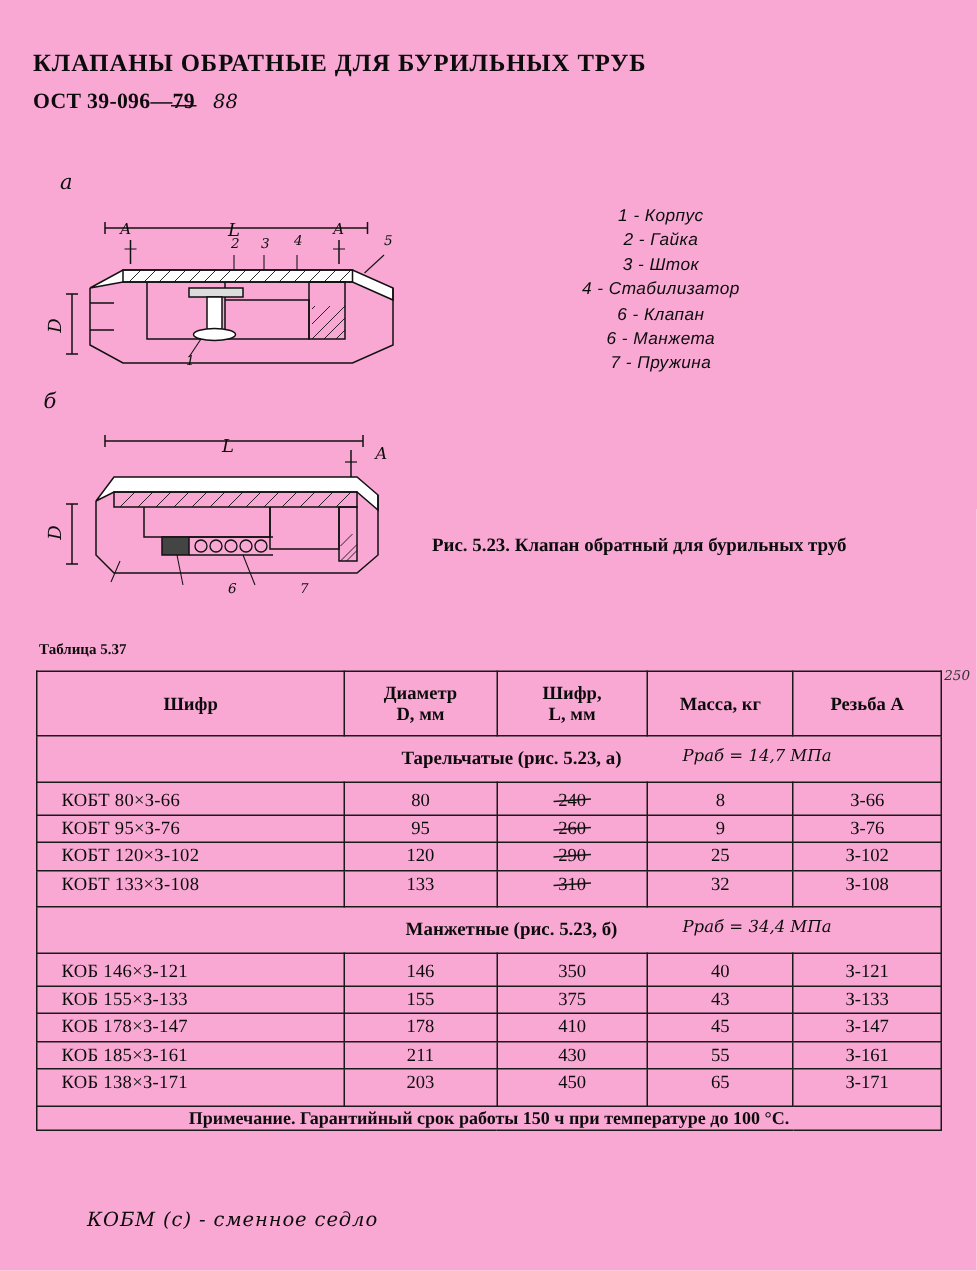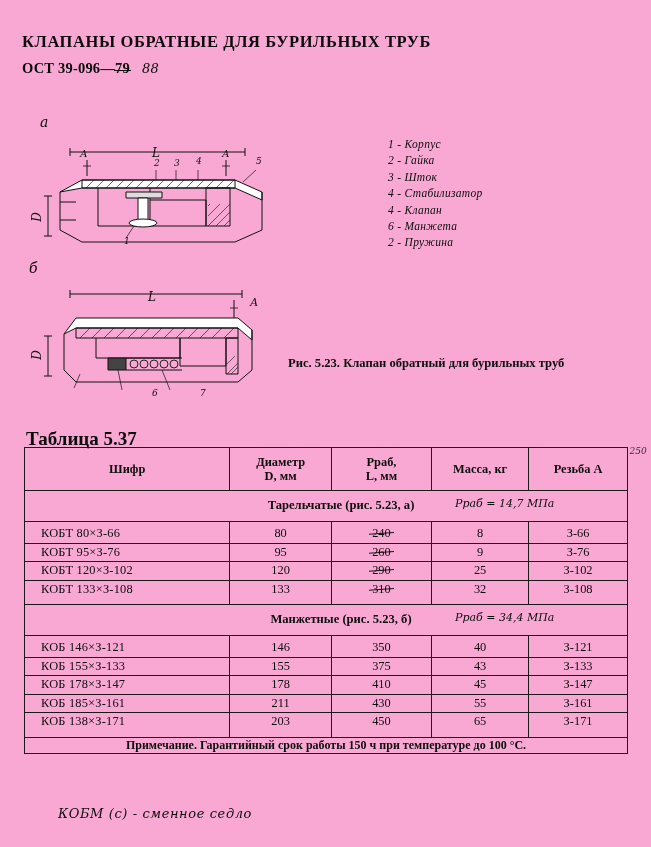--- a/index.html
+++ b/index.html
@@ -79,46 +79,47 @@
     left: 29px; top: 160px;
     font-family: "DejaVu Serif", serif;
     font-style: italic;
     font-size: 14px;
   }
 
   
   .legend {
     position: absolute;
     left: 388px; top: 36px;
-    font-family: Liberation Serif, serif;
+    font-family: Liberation Sans, sans-serif;
     font-style: italic;
     font-size: 11.5px;
     line-height: 16.4px;
     letter-spacing: 0.3px;
+    text-align: center;
   }
   .legend div { white-space: nowrap; }
 
   .caption {
     position: absolute;
     left: 288px;
     top: 255px;
     width: 350px;
     font-family: "Liberation Serif", serif;
     font-weight: bold;
     font-size: 12.6px;
     line-height: 16px;
   }
 
   
   .tbl-title {
     position: absolute;
     left: 26px;
     top: 428px;
     font-weight: bold;
-    font-size: 19px;
+    font-size: 10px;
   }
   table.main {
     position: absolute;
     left: 24px;
     top: 447px;
     width: 604px;
     border-collapse: collapse;
     font-family: "Liberation Serif", serif;
     font-size: 12.2px;
   }
@@ -391,40 +392,40 @@
     <div class="dimlabel" style="left:32px;top:248px;transform:rotate(-90deg);">D</div>
     <div class="dimlabel" style="left:250px;top:196px;font-size:11px;">А</div>
     <div class="callout" style="left:152px;top:288px;">6</div>
     <div class="callout" style="left:200px;top:288px;">7</div>
 
     <div class="legend">
       <div>1 - Корпус</div>
       <div>2 - Гайка</div>
       <div>3 - Шток</div>
       <div>4 - Стабилизатор</div>
-      <div>4 - Клапан</div>
+      <div>6 - Клапан</div>
       <div>6 - Манжета</div>
-      <div>2 - Пружина</div>
+      <div>7 - Пружина</div>
     </div>
 
     <div class="caption">Рис. 5.23. Клапан обратный для бурильных труб</div>
   </div>
 
   <div class="tbl-title">Таблица 5.37</div>
 
   <table class="main">
     <thead>
       <tr>
         <th class="hdr-shifr">Шифр</th>
         <th class="hdr-d">
           <span>Диаметр</span><br>
           <span>D, мм</span>
         </th>
         <th class="hdr-l">
-          <span>Рраб,</span><br>
+          <span>Шифр,</span><br>
           <span>L, мм</span>
         </th>
         <th class="hdr-m">Масса, кг</th>
         <th class="hdr-thread">Резьба А</th>
       </tr>
     </thead>
     <tbody>
 
       <tr class="section-row">
         <td colspan="5">

